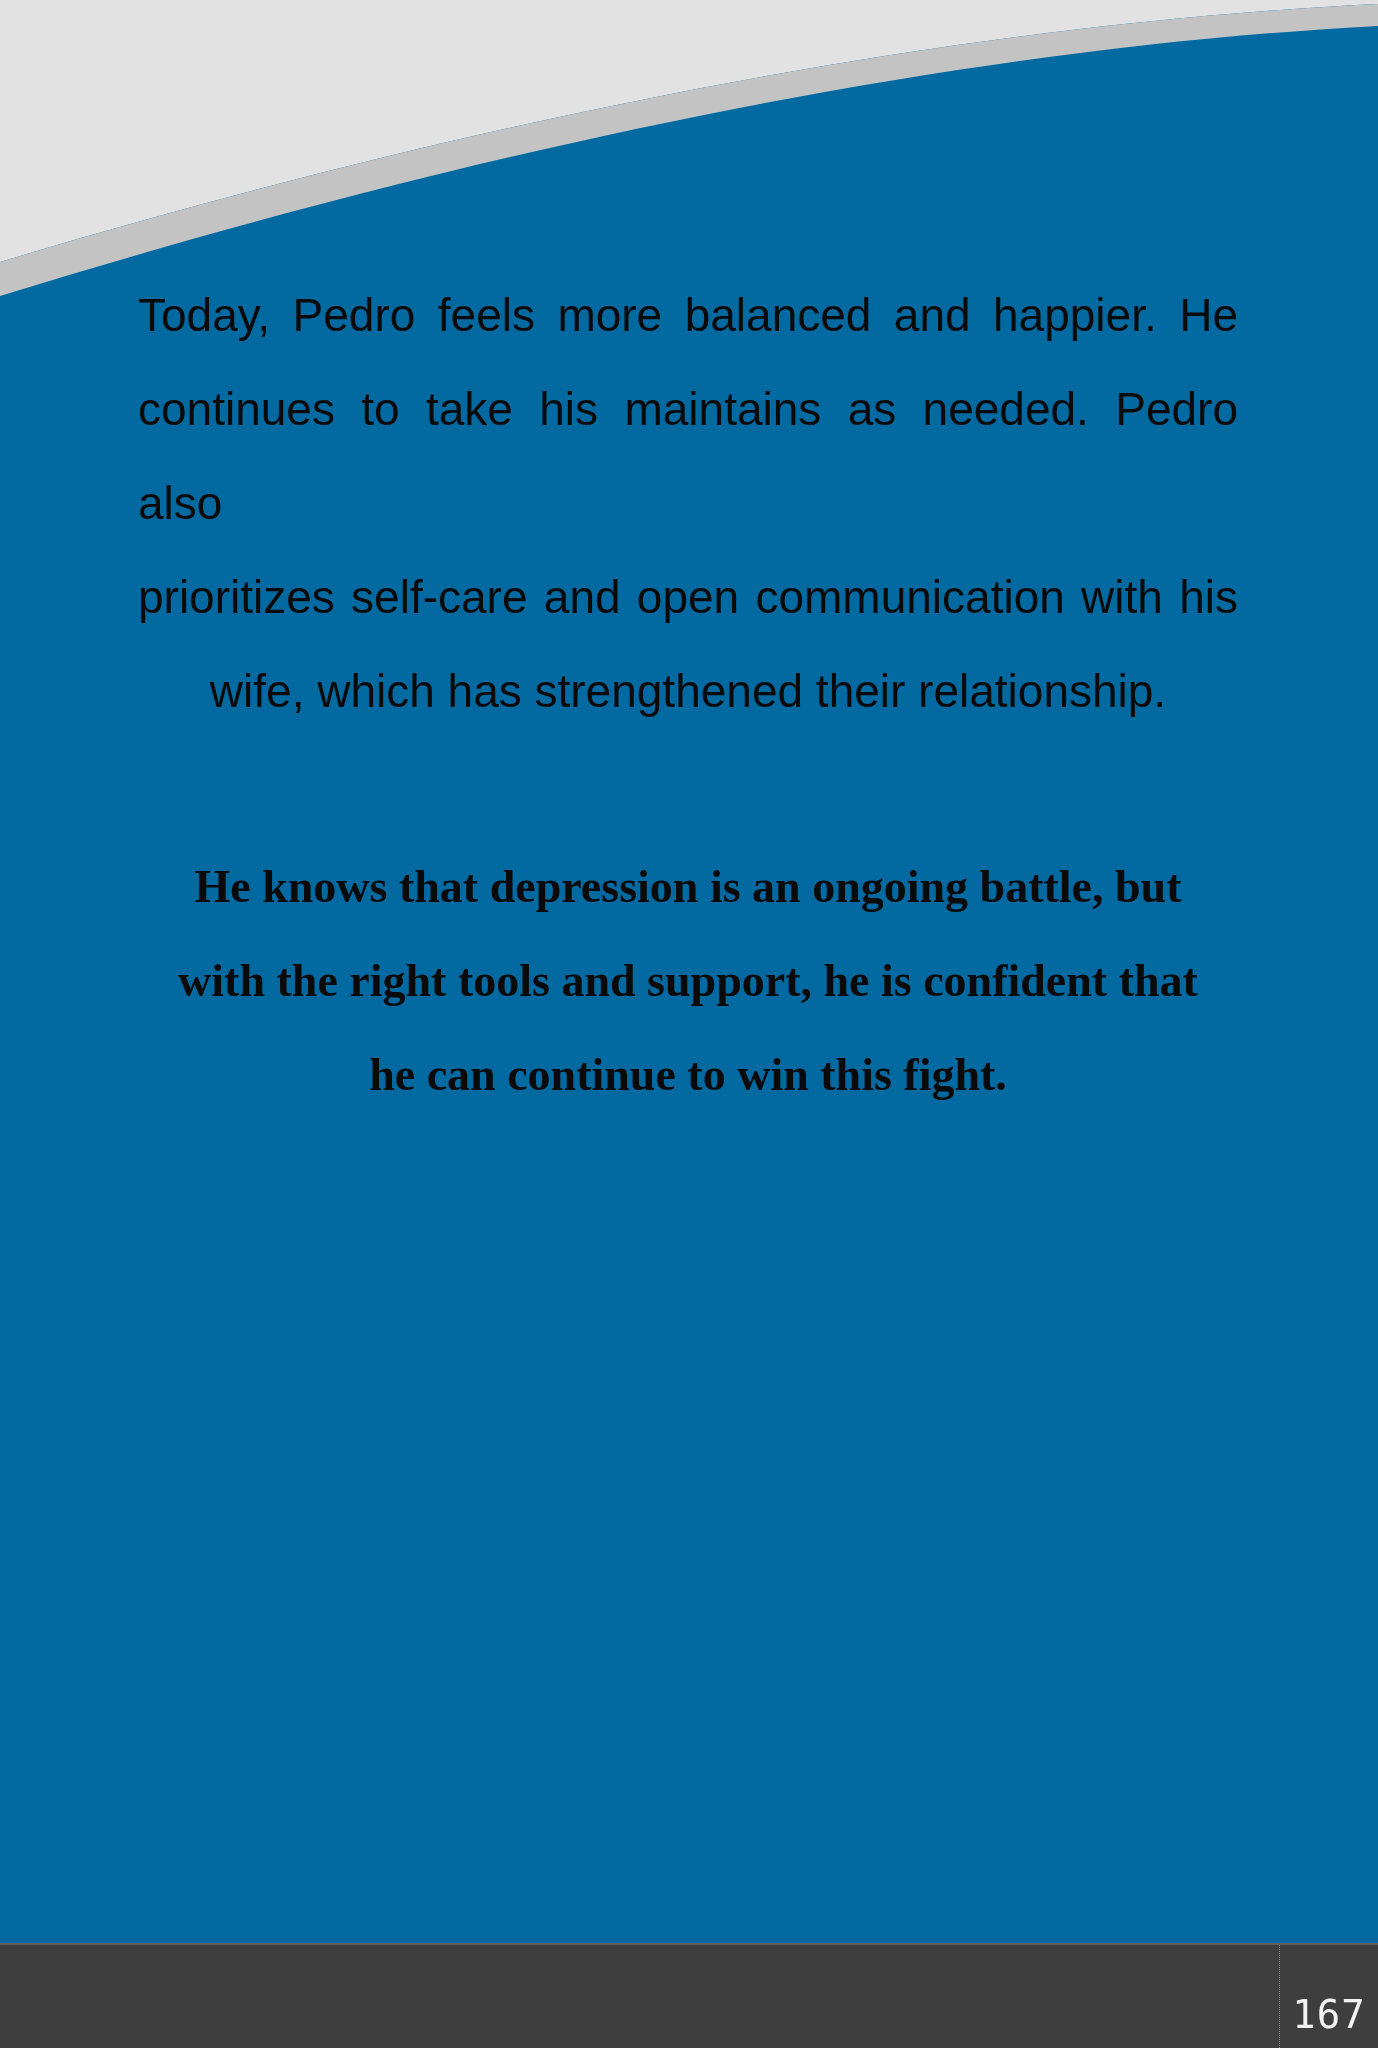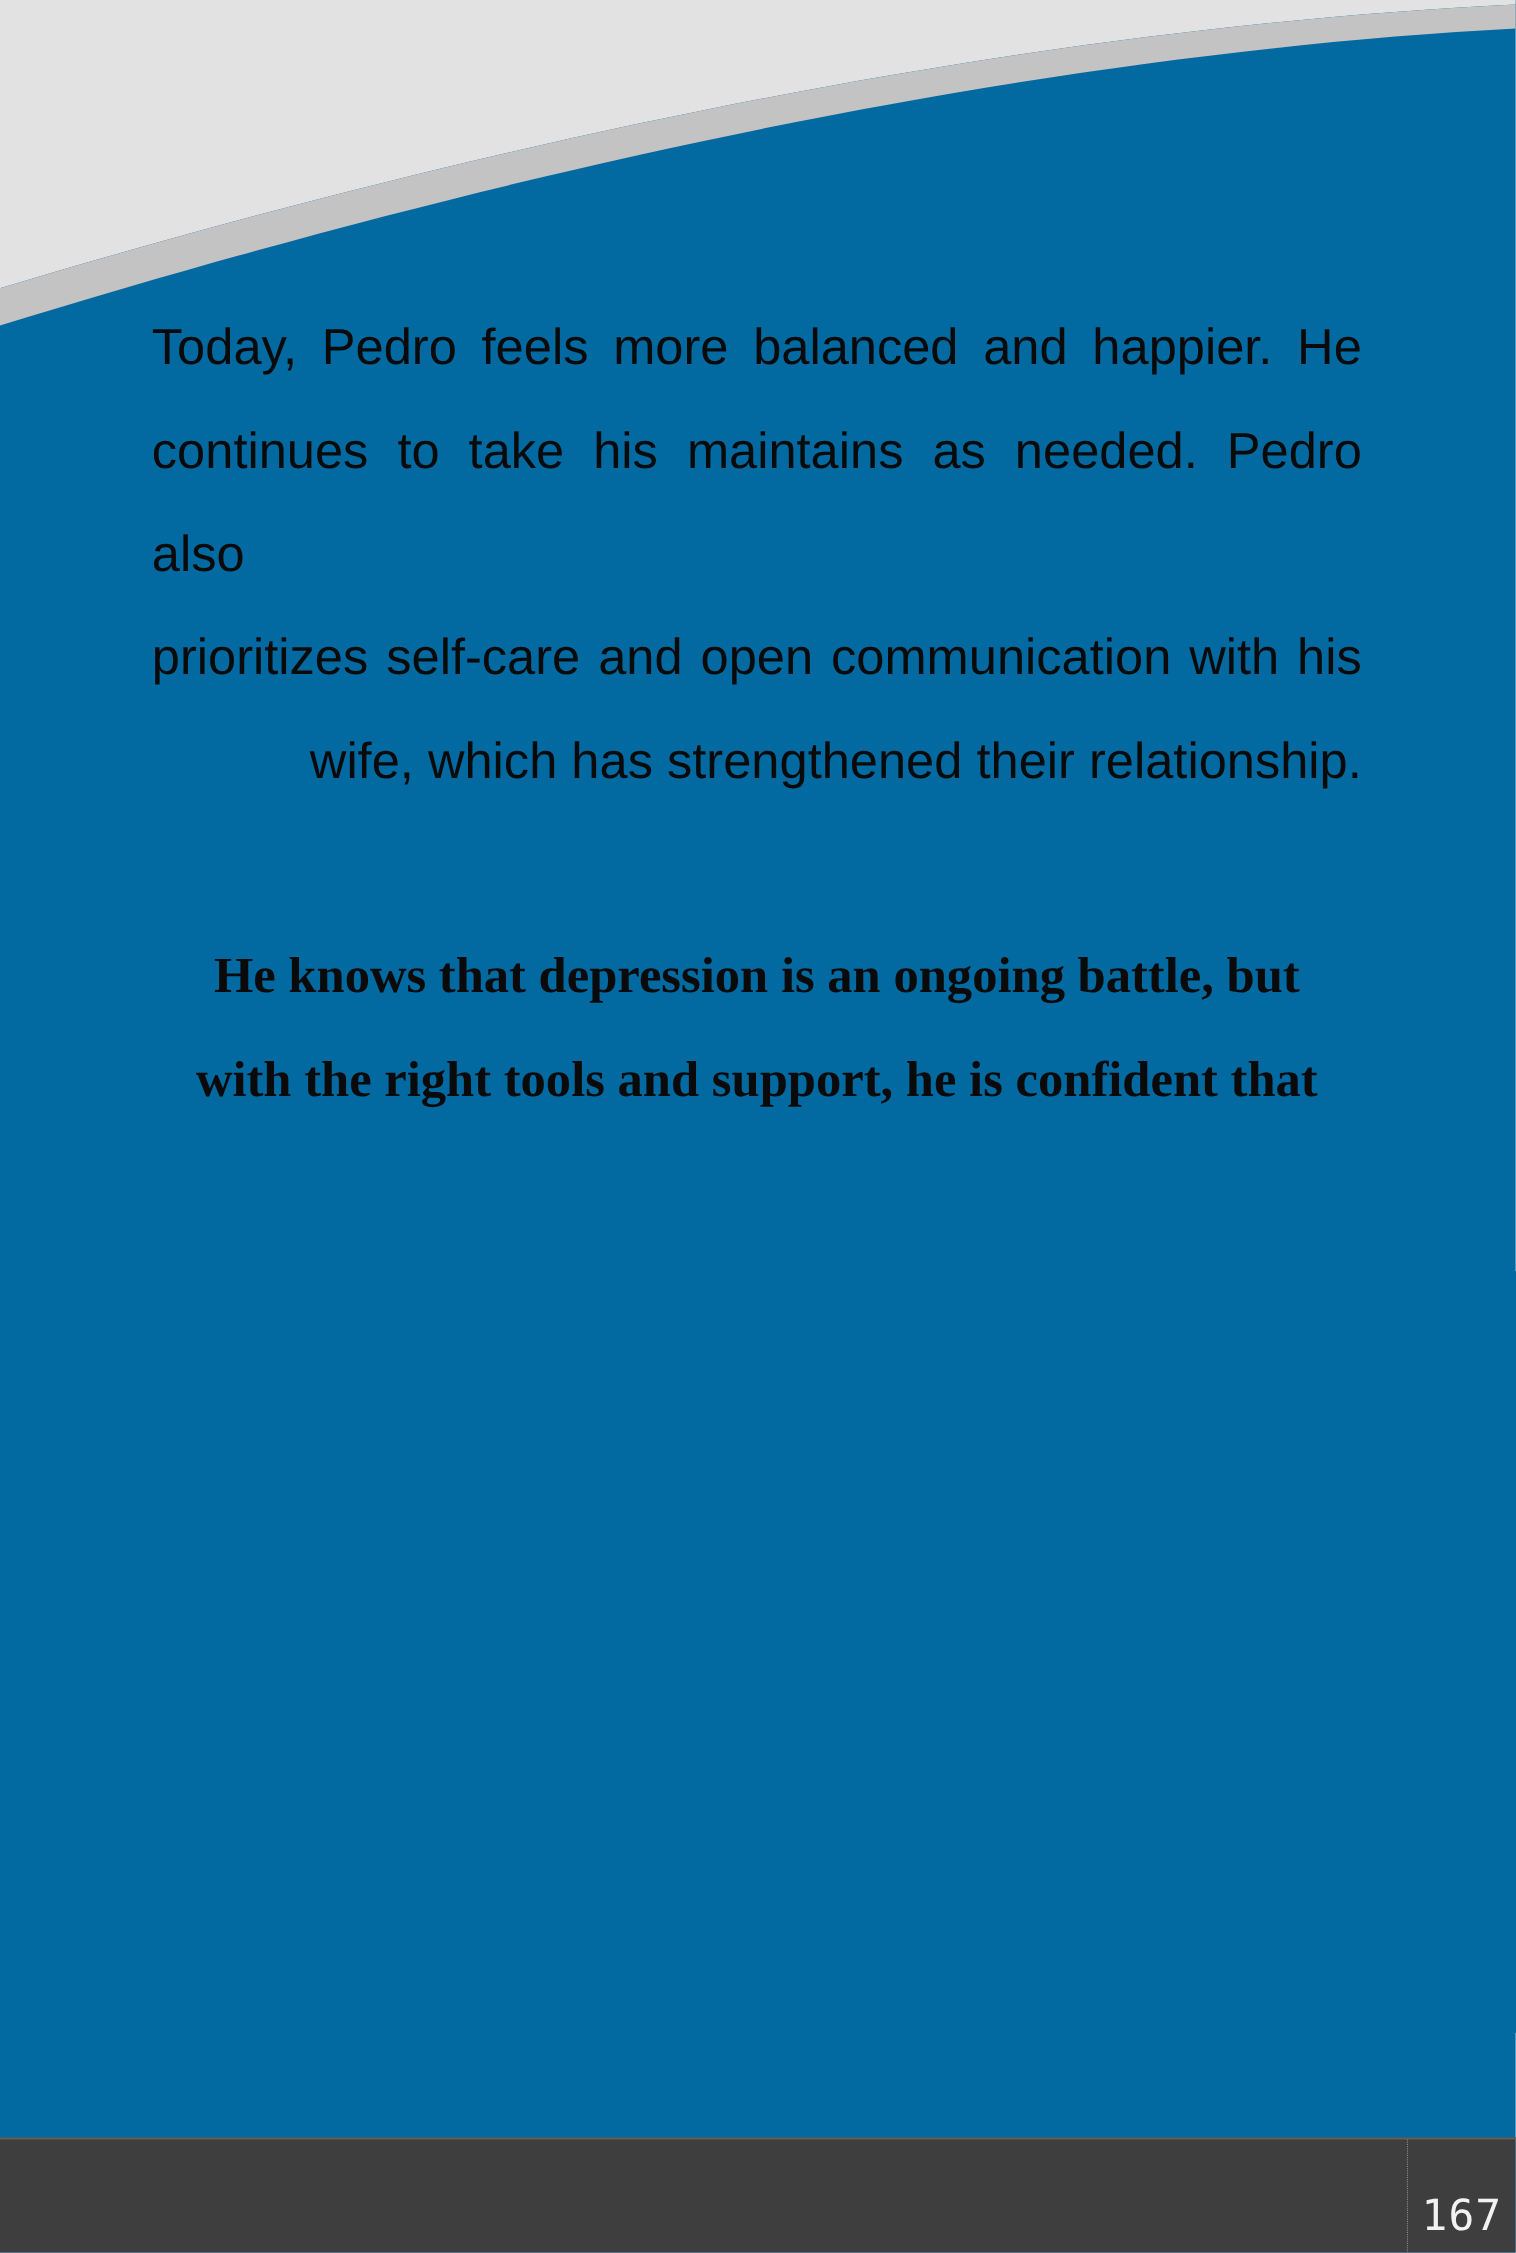--- a/index.html
+++ b/index.html
@@ -34,21 +34,21 @@
   .para1 { font-size: 46px; font-weight: 400; }
   .para1 .line {
     line-height: 94px;
     white-space: normal;
   }
   .para1 .line.j {
     text-align: justify;
     text-align-last: justify;
   }
   .para1 .line.last {
-    text-align: right;
+    text-align: center;
   }
   .para2 {
     margin-top: 102px;
     font-size: 46px;
     font-weight: 700;
   }
   .para2 .line {
     line-height: 94px;
     text-align: center;
     font-family: Liberation Serif, serif;
@@ -97,20 +97,21 @@
     <div class="para1">
       <div class="line j">Today, Pedro feels more balanced and happier. He</div>
       <div class="line j">continues to take his maintains as needed. Pedro also</div>
       <div class="line j">prioritizes self-care and open communication with his</div>
       <div class="line last">wife, which has strengthened their relationship.</div>
     </div>
 
     <div class="para2">
       <div class="line">He knows that depression is an ongoing battle, but</div>
       <div class="line">with the right tools and support, he is confident that</div>
+      <div class="line">he can continue to win this fight.</div>
     </div>
 
   </div>
 
   <div class="footer">
     <div class="page-num-box">
       <span class="page-num">167</span>
     </div>
   </div>
 

